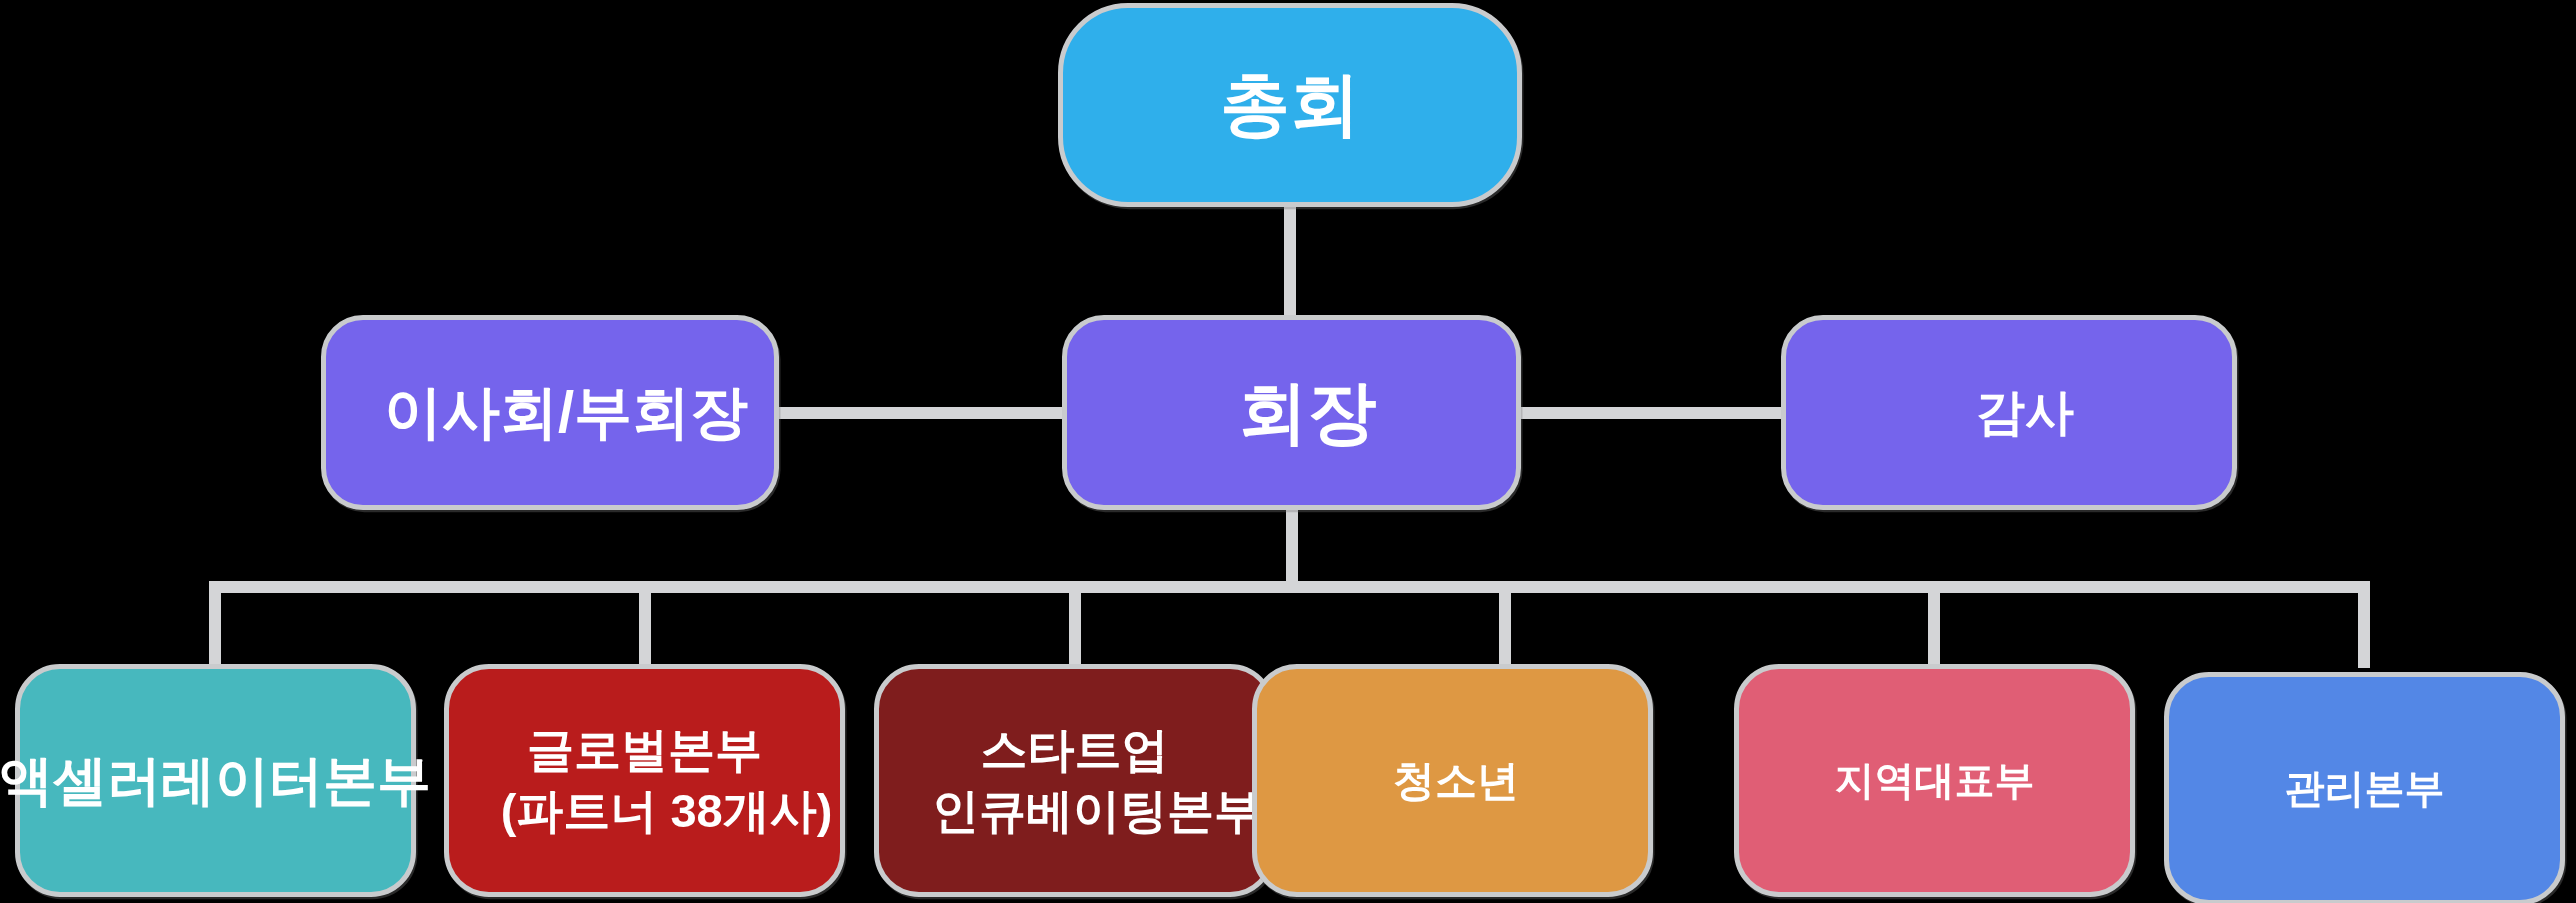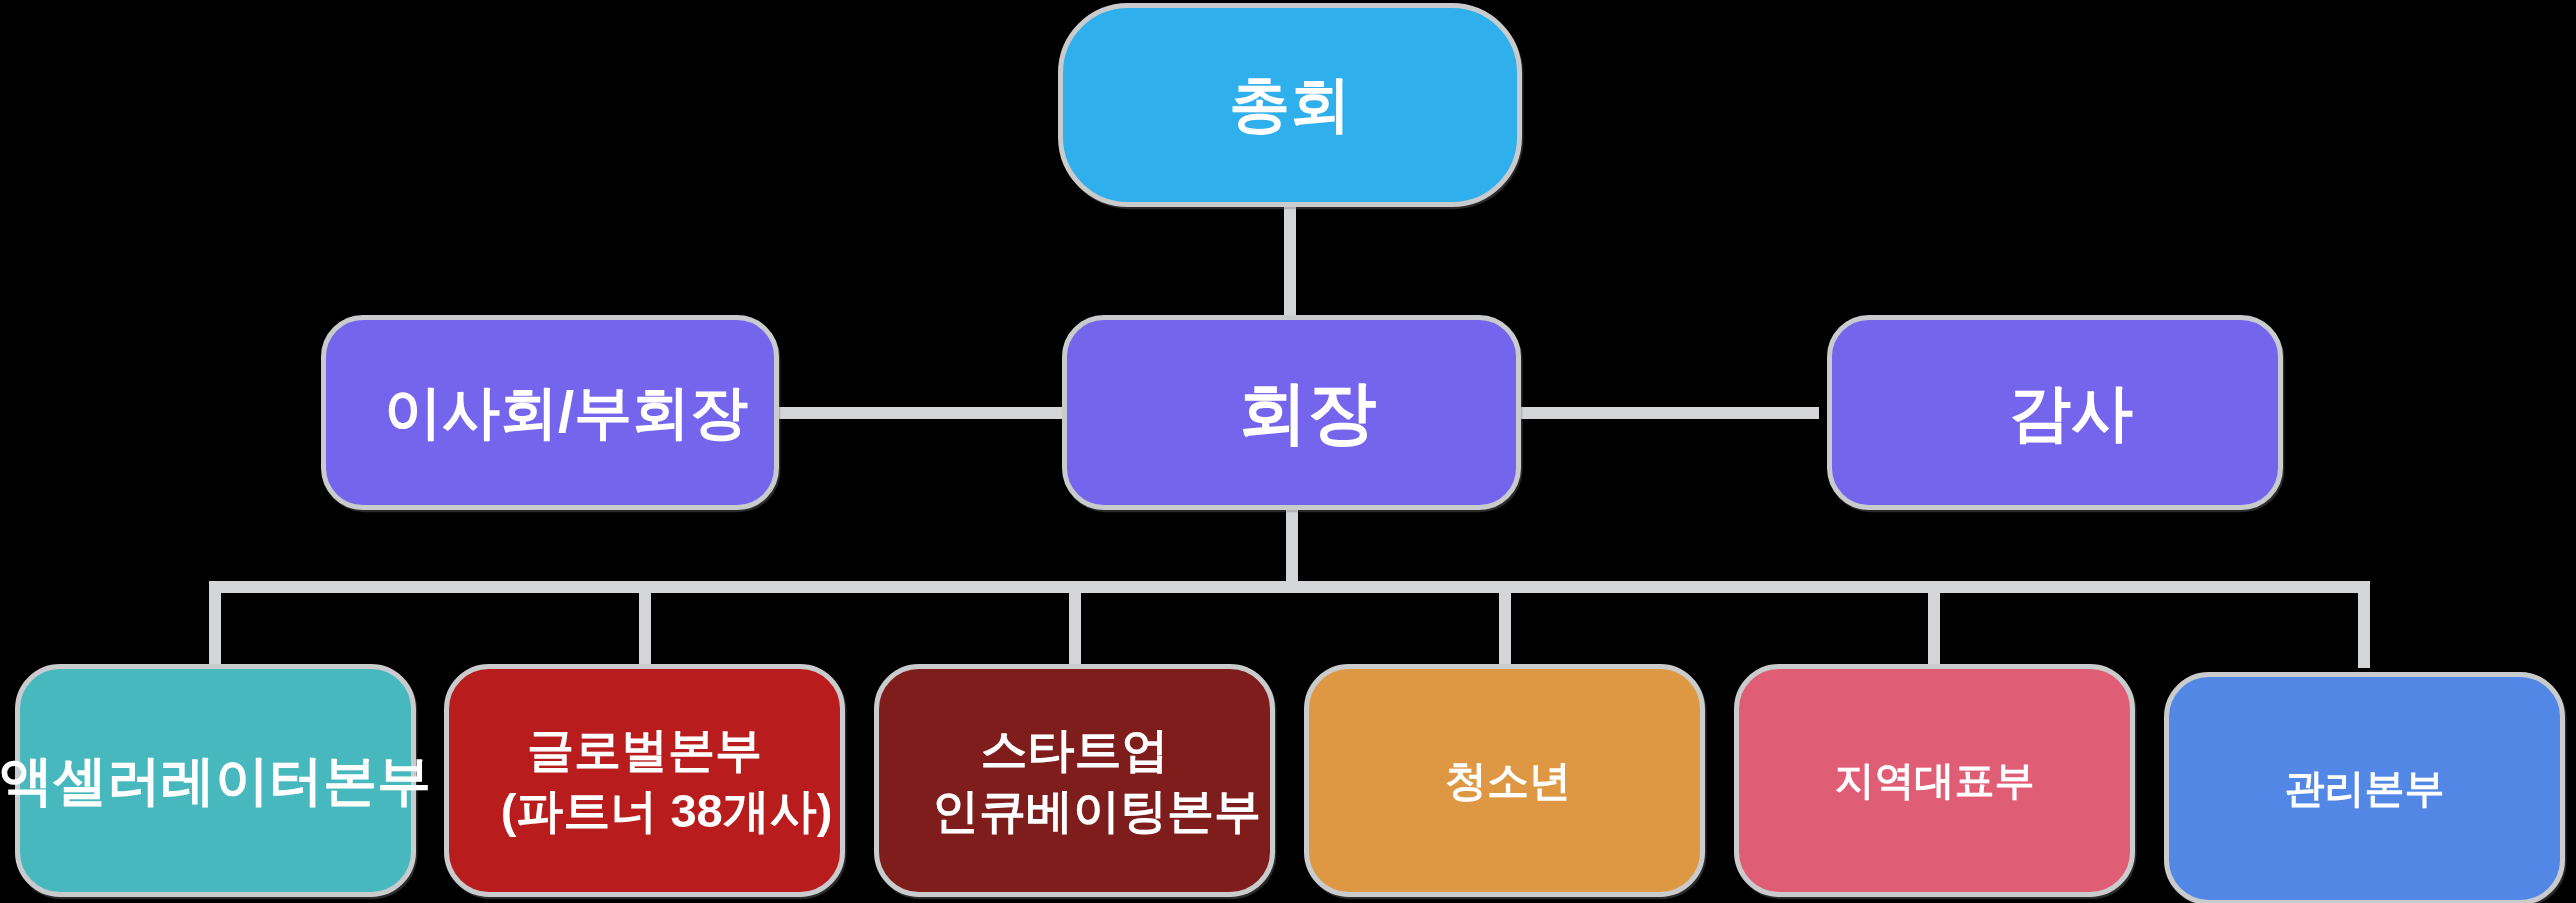--- a/index.html
+++ b/index.html
@@ -23,34 +23,34 @@
     flex-direction:column;
     align-items:center;
     justify-content:center;
     text-align:center;
     color:#ffffff;
     font-weight:700;
     box-shadow:1.5px 2.2px 0 rgba(120,120,120,.35);
   }
   .node span{display:block;white-space:nowrap;}
   
-  .assembly{left:1058px;top:2.9px;width:464px;height:204px;border-radius:70px;font-size:61px;}
+  .assembly{left:1058px;top:2.9px;width:464px;height:204px;border-radius:70px;font-size:70px;}
   
   .lvl2{top:315px;height:195px;border-radius:42px;padding-left:32px;}
   .board{left:321px;width:458px;font-size:58px;}
   .chairman{left:1062px;width:459px;font-size:69px;}
-  .audit{left:1827px;width:456px;font-size:62px;}
+  .audit{left:1781px;width:456px;font-size:49px;}
   
   .dept{top:664px;width:401px;height:233px;border-radius:45px;font-size:40px;line-height:1.28;}
   .dept .l2{font-size:47px;margin-left:44px;}
   .dept.two{font-size:47px;}
   .d1{left:14.6px;}  .d1{font-size:54px;}
   .d2{left:444px;}
   .d3{left:874px;}
-  .d4{left:1304px;padding-left:7px;}
+  .d4{left:1252px;padding-left:7px;}
   .d4 .l1{font-size:42px;}
   .d5{left:1734px;}
   .d6{left:2164px;}
 </style>
 </head>
 <body>
 
 <div class="canvas">
 
   <div class="conn v" style="left:1284px;top:204px;height:114px"></div>

